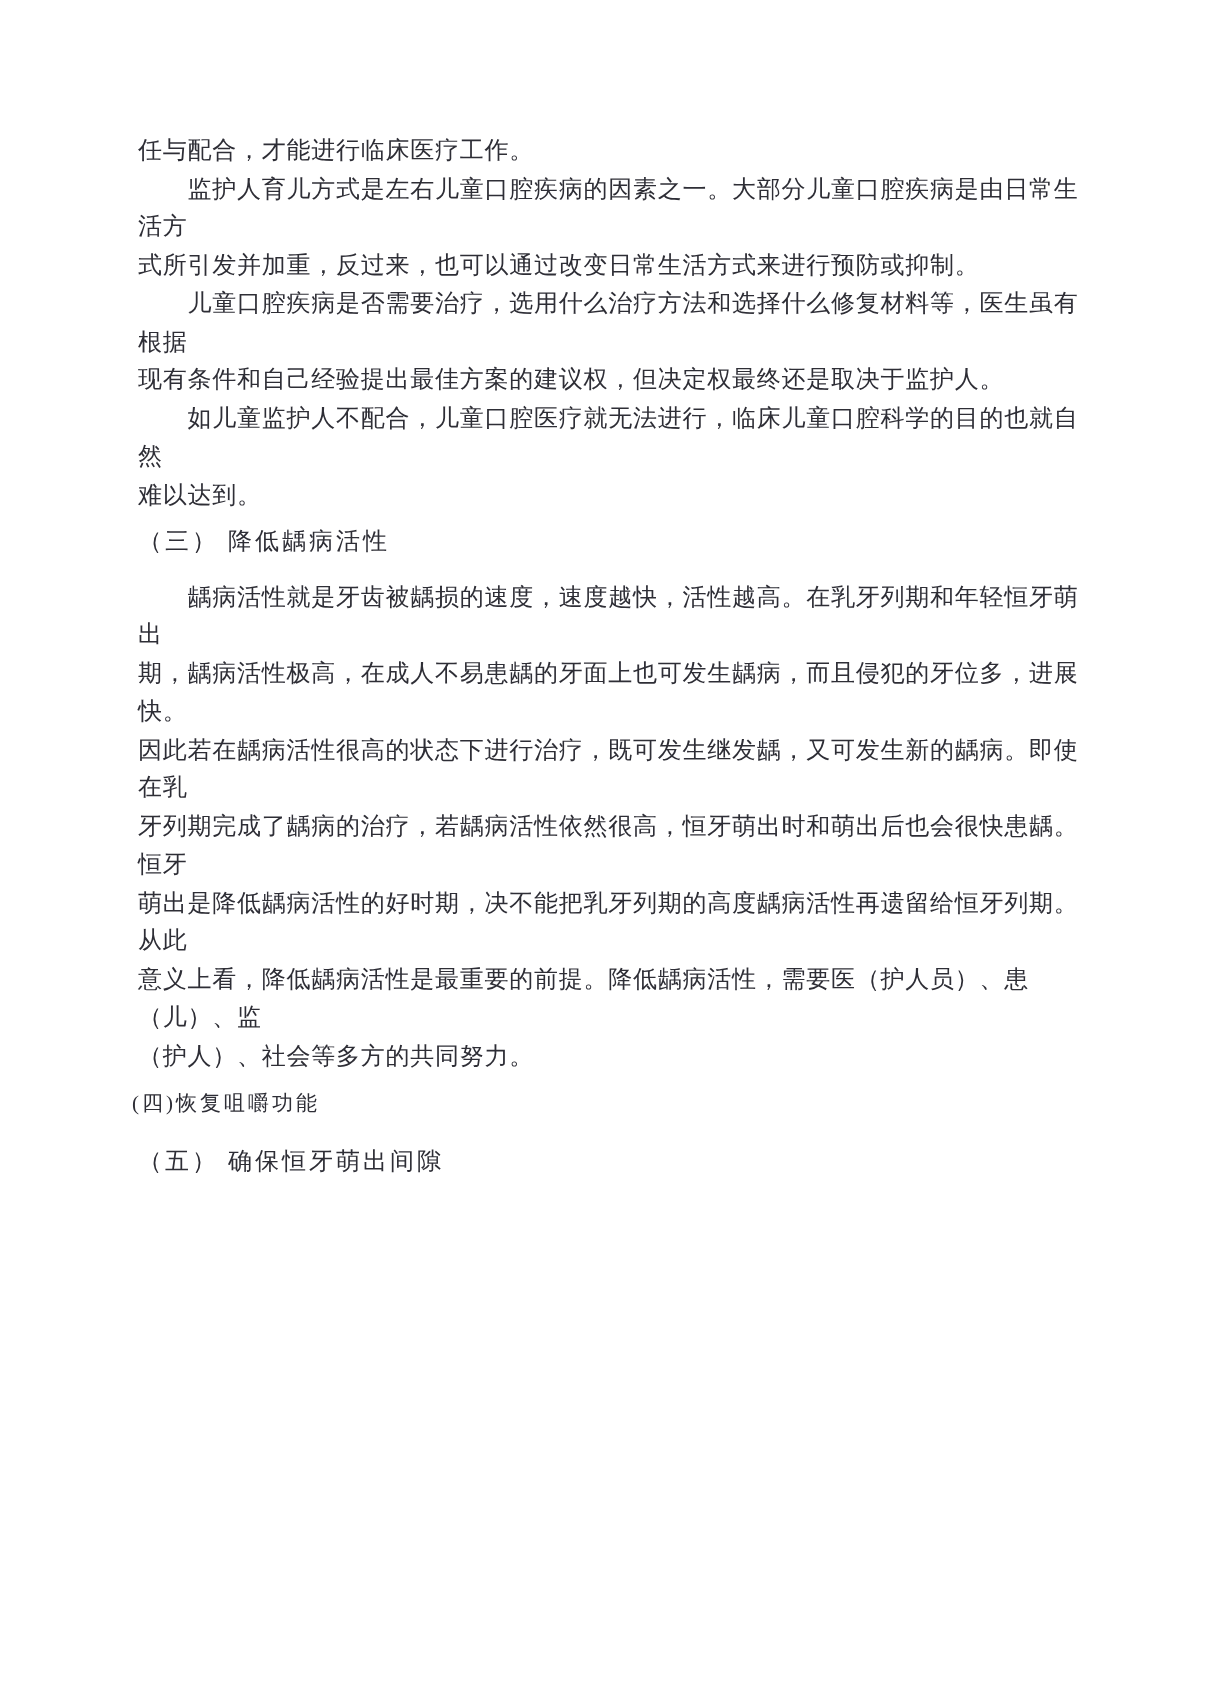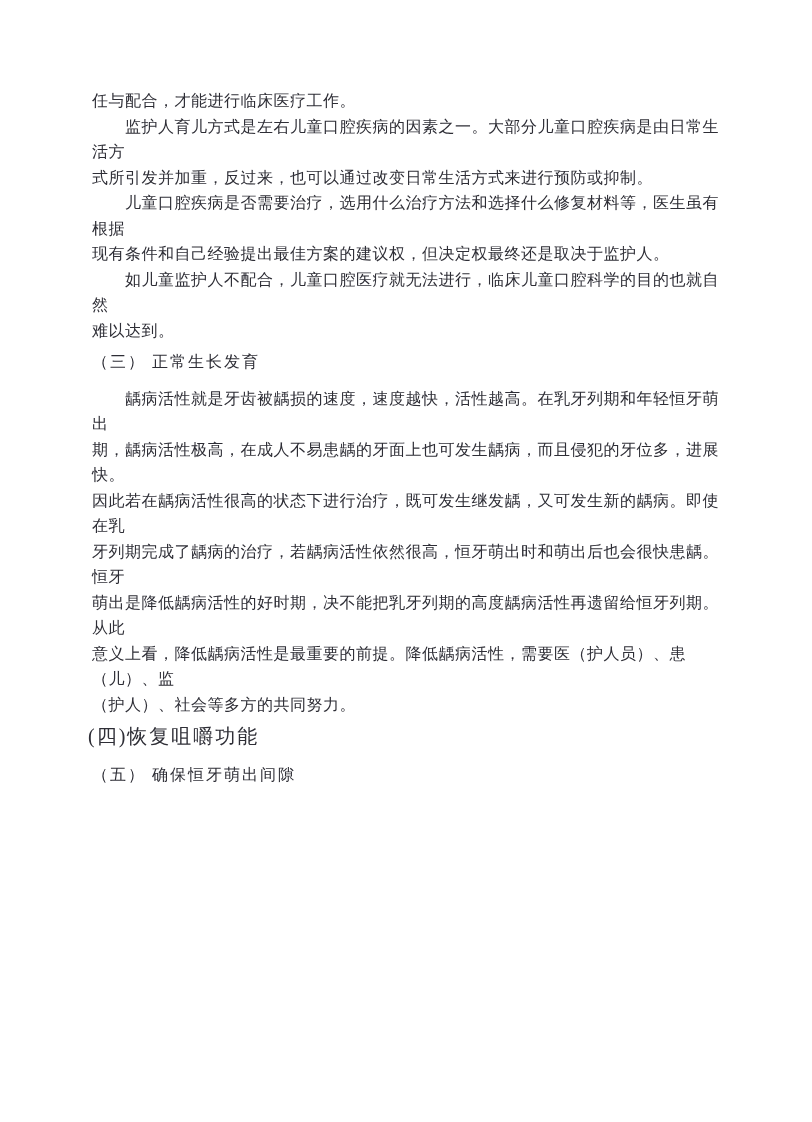--- a/index.html
+++ b/index.html
@@ -29,21 +29,21 @@
     margin: 0;
     white-space: pre-line;
     text-align: left;
   }
   .heading {
     margin: 6px 0 11px 0;
     white-space: pre-line;
     letter-spacing: 2px;
   }
   .heading-large {
-    font-size: 20px;
+    font-size: 14px;
     margin: 7px 0 12px -4px;
     white-space: pre-line;
     letter-spacing: 2px;
   }
 </style>
 </head>
 <body>
 
 <div class="page">
   <div class="doc">
@@ -51,21 +51,21 @@
     <p class="para">任与配合，才能进行临床医疗工作。
 　　监护人育儿方式是左右儿童口腔疾病的因素之一。大部分儿童口腔疾病是由日常生活方
 式所引发并加重，反过来，也可以通过改变日常生活方式来进行预防或抑制。
 　　儿童口腔疾病是否需要治疗，选用什么治疗方法和选择什么修复材料等，医生虽有根据
 现有条件和自己经验提出最佳方案的建议权，但决定权最终还是取决于监护人。
 　　如儿童监护人不配合，儿童口腔医疗就无法进行，临床儿童口腔科学的目的也就自然
 难以达到。</p>
 
 
 
-    <p class="heading">（三） 正常生长发育</p>
+    <p class="heading">（三） 降低龋病活性</p>
 
     <p class="para">　　龋病活性就是牙齿被龋损的速度，速度越快，活性越高。在乳牙列期和年轻恒牙萌出
 期，龋病活性极高，在成人不易患龋的牙面上也可发生龋病，而且侵犯的牙位多，进展快。
 因此若在龋病活性很高的状态下进行治疗，既可发生继发龋，又可发生新的龋病。即使在乳
 牙列期完成了龋病的治疗，若龋病活性依然很高，恒牙萌出时和萌出后也会很快患龋。恒牙
 萌出是降低龋病活性的好时期，决不能把乳牙列期的高度龋病活性再遗留给恒牙列期。从此
 意义上看，降低龋病活性是最重要的前提。降低龋病活性，需要医（护人员）、患（儿）、监
 （护人）、社会等多方的共同努力。</p>
 
     <p class="heading-large">(四)恢复咀嚼功能</p>

